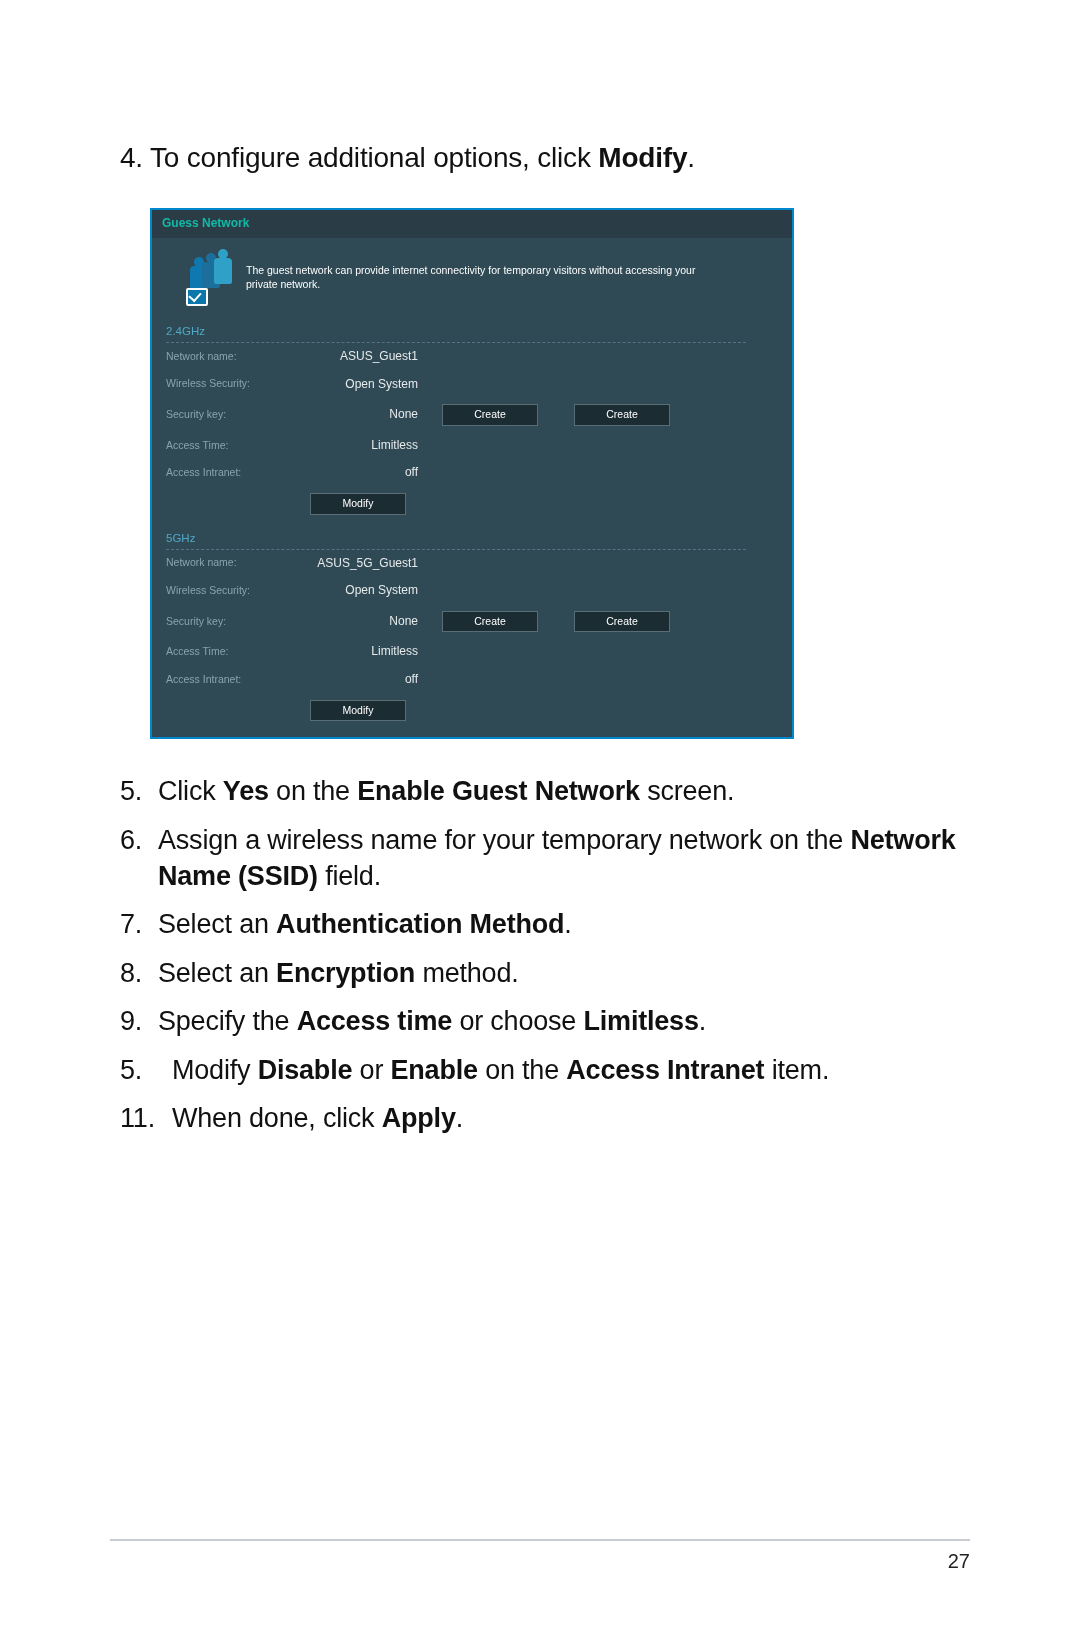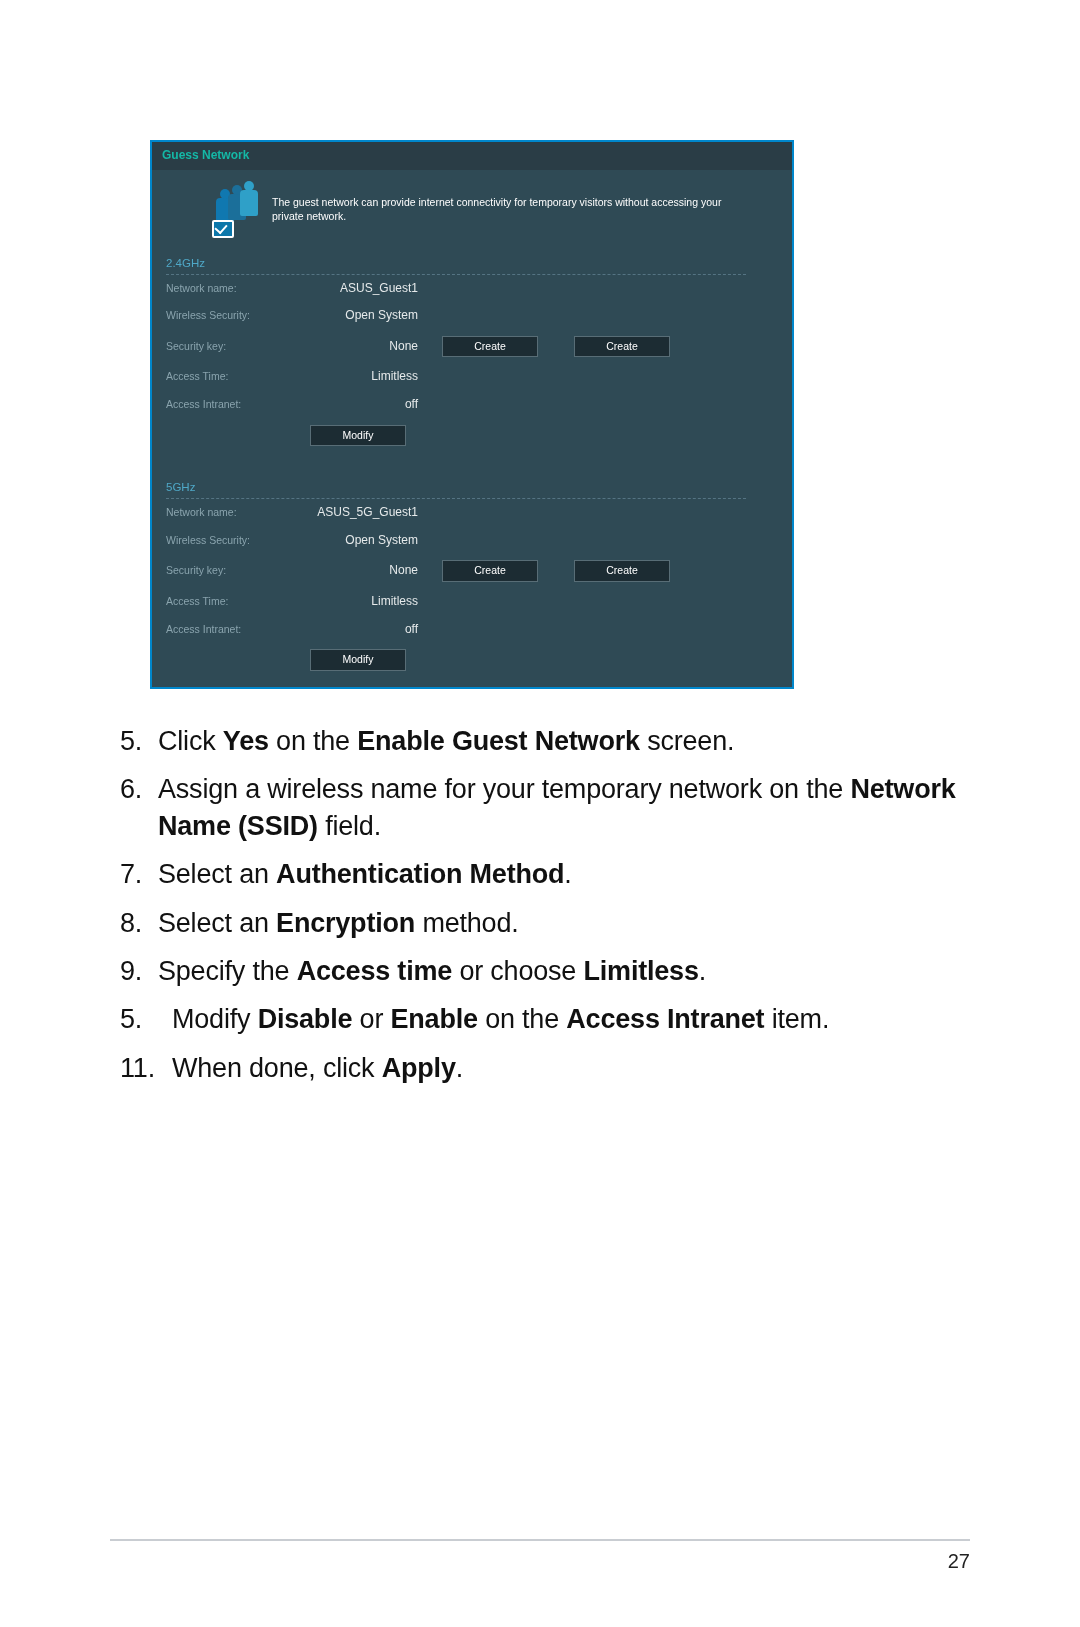--- a/index.html
+++ b/index.html
@@ -3,21 +3,21 @@
 <meta charset="utf-8">
 <style>
   body { margin:0; background:#fff; font-family:"Segoe UI", Arial, sans-serif; color:#111; }
   .page { width:1080px; height:1627px; box-sizing:border-box; padding:140px 110px 40px 120px; position:relative; }
   .step4 { font-size:28px; line-height:1.3; margin-bottom:32px; letter-spacing:-0.2px; }
   .b { font-weight:700; }
 
   .shot { width:640px; margin-left:30px; border:2px solid #0087cc; background:#2f4a55; color:#cfd6d8; font-size:12px; line-height:1.3; }
   .shot-title { background:#2a3d46; padding:6px 10px; font-weight:700; color:#14b8a6; }
   .shot-body { padding:6px 14px 14px 14px; }
-  .ico-row { display:flex; align-items:center; gap:14px; padding:12px 0 18px 2px;justify-content:center; }
+  .ico-row { display:flex; align-items:center; gap:14px; padding:12px 0 18px 2px; }
   .ico-cluster { width:64px; height:44px; position:relative; }
   .figure { position:absolute; width:18px; height:26px; border-radius:4px 4px 2px 2px; }
   .figure .head { position:absolute; top:-9px; left:4px; width:10px; height:10px; border-radius:50%; }
   .fig-a { right:0; top:2px; background:#2fa0c8; }
   .fig-a .head { background:#2fa0c8; }
   .fig-b { right:12px; top:6px; background:#1b6f9a; }
   .fig-b .head { background:#1b6f9a; }
   .fig-c { right:24px; top:10px; background:#1078b0; }
   .fig-c .head { background:#1078b0; }
   .chk { position:absolute; bottom:-6px; left:18px; width:18px; height:14px; border:2px solid #fff; background:#0c77aa; border-radius:2px; }
@@ -38,20 +38,23 @@
   .txt { }
 
   .hr { position:absolute; left:110px; right:110px; bottom:86px; border-top:2px solid #c9cdd2; }
   .pgno { position:absolute; right:110px; bottom:54px; font-size:20px; color:#222; }
 </style>
 </head>
 <body>
 
 <div class="page">
 
+  <div class="step4">
+    <span>4.  To configure additional options, click </span><span class="b">Modify</span><span>.</span>
+  </div>
 
   <div class="shot">
     <div class="shot-title">Guess Network</div>
     <div class="shot-body">
       <div class="ico-row">
         <div class="ico-cluster">
           <div class="figure fig-c">
               <div class="head"></div>
             </div>
           <div class="figure fig-b">
@@ -91,21 +94,21 @@
         <div class="val">off</div>
         <div class="empty"></div>
           <div class="empty"></div>
 
         <div class="empty"></div>
         <div class="btn">Modify</div>
         <div class="empty"></div>
           <div class="empty"></div>
       </div>
 
-      <div class="section-h" style="margin-top:32px">5GHz</div>
+      <div class="section-h" style="margin-top:14px">5GHz</div>
       <div class="grid">
         <div class="lbl">Network name:</div>
         <div class="val">ASUS_5G_Guest1</div>
         <div class="empty"></div>
           <div class="empty"></div>
 
         <div class="lbl">Wireless Security:</div>
         <div class="val">Open System</div>
         <div class="empty"></div>
           <div class="empty"></div>

